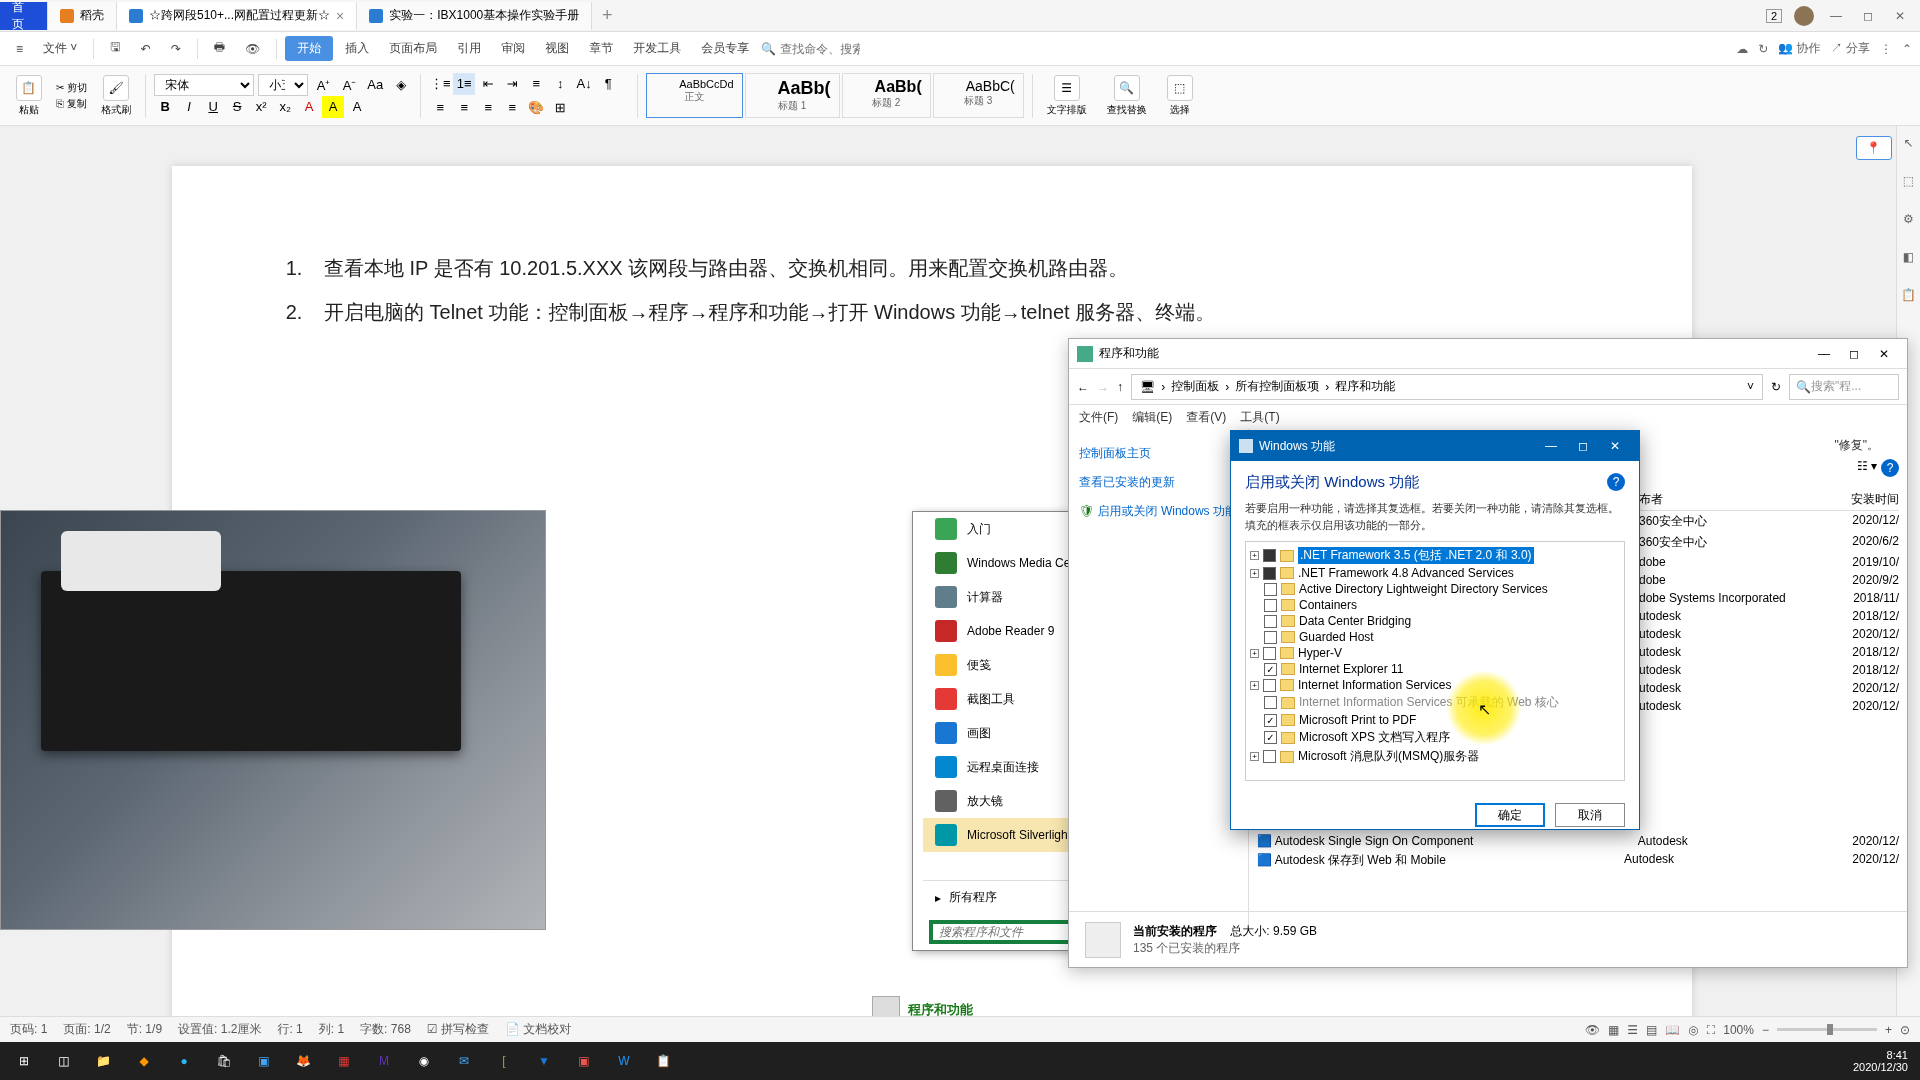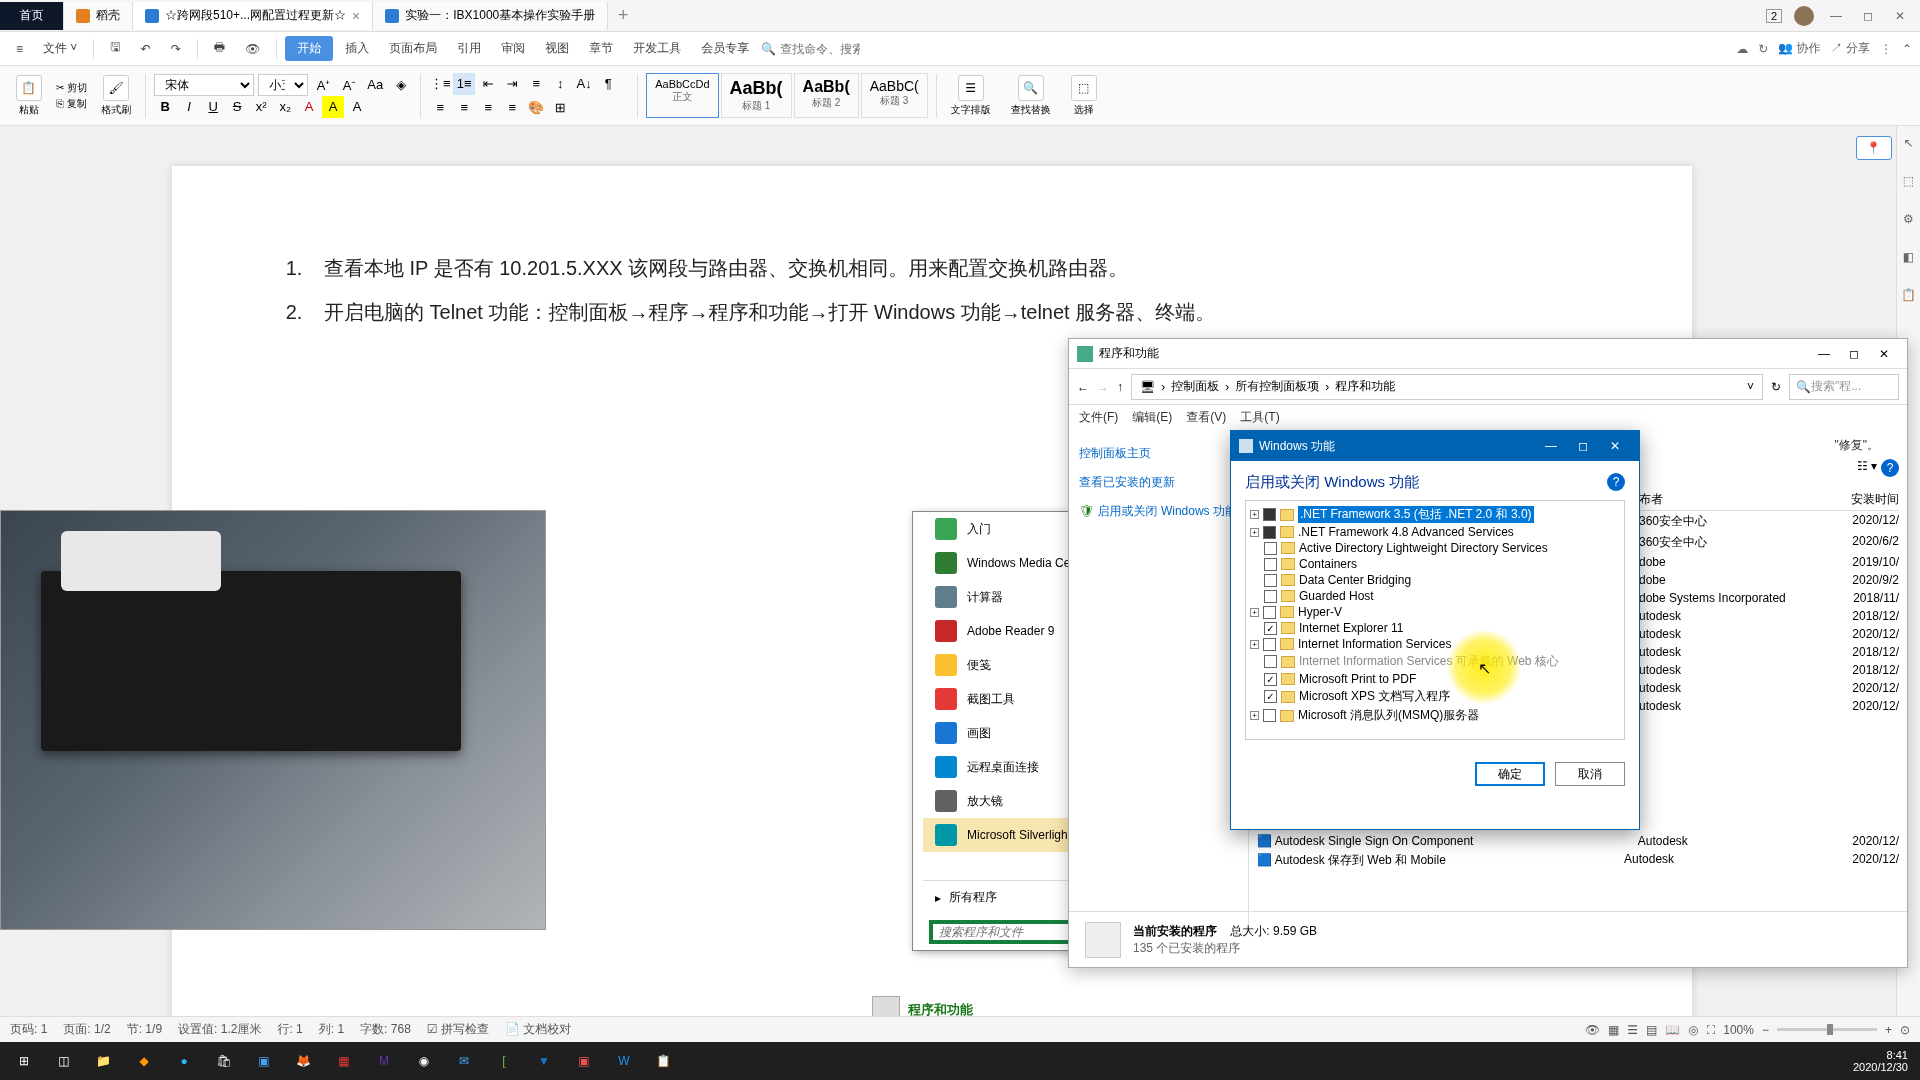--- a/index.html
+++ b/index.html
@@ -1,21 +1,21 @@
 <!DOCTYPE html>
 <html><head>
 <meta charset="utf-8">
 <style>
 * { margin: 0; padding: 0; box-sizing: border-box; font-family: "Microsoft YaHei", sans-serif; }
 body { width: 1920px; height: 1080px; background: #fff; overflow: hidden; position: relative; font-size: 12px; }
 
 
 .top-tabs { height: 32px; background: #f5f5f5; display: flex; align-items: center; border-bottom: 1px solid #ddd; }
 .tab { height: 28px; padding: 0 12px; display: flex; align-items: center; gap: 6px; border-right: 1px solid #ddd; background: #fafafa; cursor: pointer; }
-.tab.home { background: #0f172a; color: #fff; width: 64px; justify-content: center; }
+.tab.home { background: #1d4ed8; color: #fff; width: 48px; justify-content: center; }
 .tab.active { background: #fff; }
 .tab-icon { width: 14px; height: 14px; background: #e67e22; border-radius: 2px; }
 .tab-icon.word { background: #2b7cd3; }
 .tab-close { color: #888; font-size: 14px; }
 .tab-add { width: 30px; text-align: center; color: #888; font-size: 18px; }
 .window-controls { margin-left: auto; display: flex; gap: 12px; padding-right: 10px; align-items: center; }
 .wc-btn { width: 20px; text-align: center; color: #666; }
 .wc-badge { border: 1px solid #999; padding: 0 4px; font-size: 11px; }
 .avatar { width: 20px; height: 20px; border-radius: 50%; background: #8b7355; }
 
@@ -32,21 +32,21 @@
 .ribbon { height: 60px; display: flex; align-items: center; padding: 4px 10px; gap: 8px; border-bottom: 1px solid #e0e0e0; background: #fafafa; }
 .ribbon-group { display: flex; flex-direction: column; align-items: center; gap: 2px; padding: 0 6px; }
 .ribbon-sep { width: 1px; height: 44px; background: #ddd; }
 .ribbon-big-icon { width: 26px; height: 26px; background: #fff; border: 1px solid #ccc; border-radius: 3px; display: flex; align-items: center; justify-content: center; }
 .font-select { border: 1px solid #ccc; background: #fff; padding: 2px 6px; font-size: 12px; height: 22px; }
 .font-controls { display: flex; gap: 2px; }
 .fc-btn { width: 22px; height: 22px; border: 1px solid transparent; display: flex; align-items: center; justify-content: center; font-size: 13px; cursor: pointer; }
 .para-controls { display: flex; gap: 2px; flex-wrap: wrap; width: 200px; }
 .style-box { border: 1px solid #ddd; padding: 4px 8px; text-align: center; min-width: 60px; cursor: pointer; }
 .style-box.active { border-color: #4a90e2; }
-.style-preview { font-size: 11px; }
+.style-preview { font-size: 11px; margin-left: 24px; }
 .style-name { font-size: 10px; color: #666; }
 
 
 .doc-area { position: absolute; top: 126px; left: 0; right: 24px; bottom: 30px; background: #f0f0f0; overflow: hidden; }
 .page { position: absolute; left: 172px; top: 40px; width: 1520px; height: 900px; background: #fff; box-shadow: 0 0 8px rgba(0,0,0,0.15); padding: 80px 100px; }
 .doc-list { list-style: decimal; padding-left: 36px; font-size: 20px; line-height: 2.2; color: #222; }
 .doc-list li { padding-left: 16px; }
 
 
 .photo { position: absolute; left: 0; top: 510px; width: 546px; height: 420px; background: linear-gradient(135deg, #3a4550 0%, #5a6570 40%, #8a9098 70%, #b0b5b8 100%); border: 1px solid #999; }
@@ -515,20 +515,21 @@
       <span class="wf-wb">—</span>
       <span class="wf-wb">◻</span>
       <span class="wf-wb close">✕</span>
     </div>
   </div>
   <div class="wf-body">
     <div class="wf-heading">
         <span>启用或关闭 Windows 功能</span>
         <span class="wf-help">?</span>
       </div>
+    <div class="wf-desc">若要启用一种功能，请选择其复选框。若要关闭一种功能，请清除其复选框。填充的框表示仅启用该功能的一部分。</div>
     <div class="wf-tree">
       <div class="wf-item">
           <span class="wf-expand">+</span>
           <span class="wf-check filled"></span>
           <span class="wf-folder"></span>
           <span class="wf-label selected">.NET Framework 3.5 (包括 .NET 2.0 和 3.0)</span>
         </div>
       <div class="wf-item">
           <span class="wf-expand">+</span>
           <span class="wf-check filled"></span>

